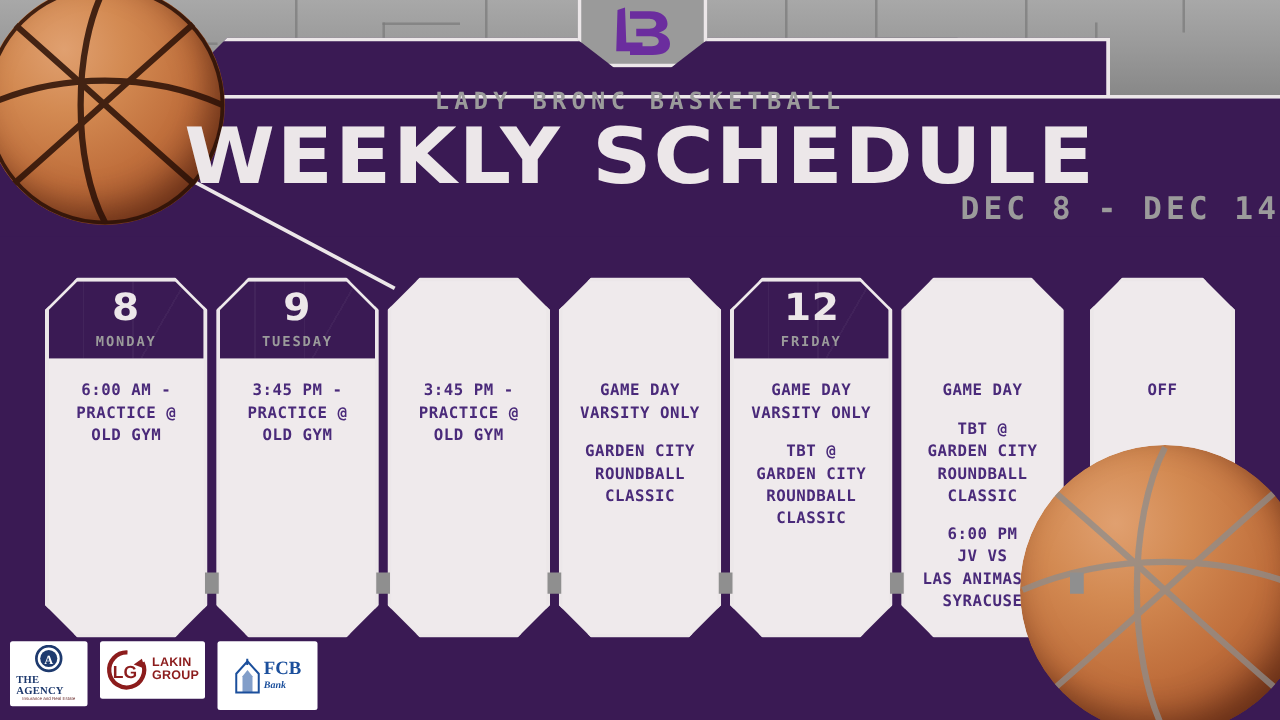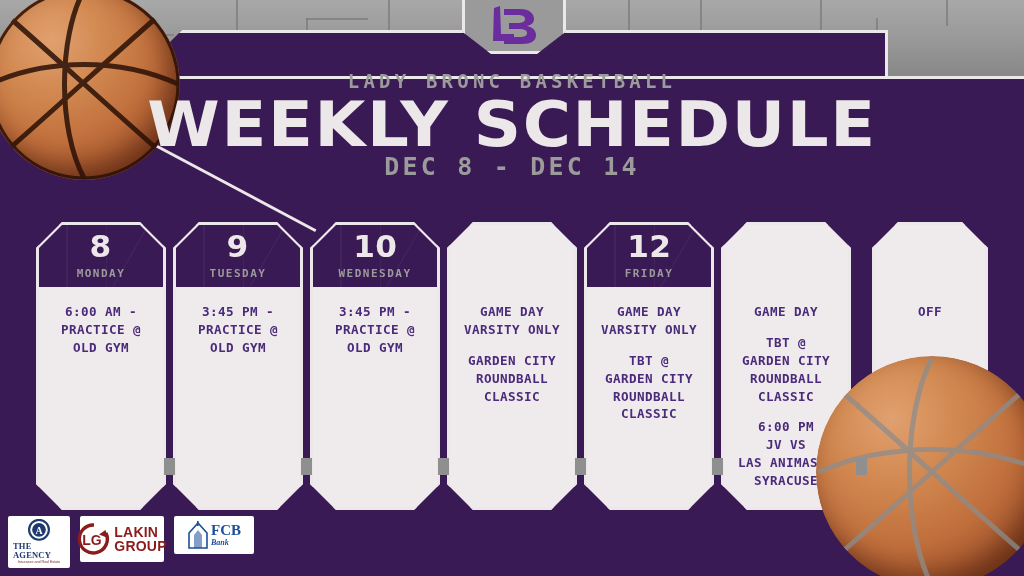--- a/index.html
+++ b/index.html
@@ -62,21 +62,21 @@
   }
   .bigtitle {
     position:absolute; left:0; top:88px; width:1024px;
     color:#ece7e9; font-size:62px; font-weight:bold;
     letter-spacing:1.5px; font-family:"DejaVu Sans", sans-serif;
     transform:scaleX(1.06); transform-origin:center;
   }
   .daterange {
     position:absolute; left:0; top:152px; width:1024px;
     color:#9b9b9b; font-size:25px; font-weight:bold;
-    letter-spacing:3.2px; font-family:"DejaVu Sans Mono", monospace;
+    letter-spacing:3.2px; font-family:"DejaVu Sans Mono", monospace;text-align:right;
   }
 
   
   .cards { position:absolute; left:0; top:0; width:1024px; height:576px; }
   .card { position:absolute; top:222px; }
   .card-inner {
     position:relative; width:100%; height:288px;
     background:#efeaec;
     border:3px solid #ece7e9;
     clip-path:polygon(26px 0,calc(100% - 26px) 0,100% 26px,100% calc(100% - 26px),
@@ -140,32 +140,32 @@
 
   
   .sponsors { position:absolute; left:8px; bottom:8px; display:flex; gap:10px; z-index:8; }
   .sp {
     background:#ffffff; border-radius:2px;
     display:flex; align-items:center; justify-content:center;
     padding:3px 5px;
   }
   .sp1 { width:62px; height:52px; flex-direction:column; }
   .sp2 { width:84px; height:46px; }
-  .sp3 { width:80px; height:38px; }
+  .sp3 { width:80px; height:55px; }
 
   .sp-agency-txt {
     color:#1e3a6e; font-size:8.5px; font-weight:bold; letter-spacing:.2px;
     font-family:"Liberation Serif", serif; line-height:1;
   }
   .sp-agency-sub {
     color:#6a2a2a; font-size:3.6px; margin-top:2px;
     font-family:"Liberation Sans", sans-serif; line-height:1;
   }
   .lakin-txt {
-    color:#8c1c1c; font-size:14px; font-weight:bold; line-height:1.02;
+    color:#8c1c1c; font-size:10px; font-weight:bold; line-height:1.02;
     font-family:"Liberation Sans", sans-serif; letter-spacing:.2px;
   }
   .fcb-bank {
     color:#1b4f9c; font-size:8px; font-style:italic; font-weight:bold;
     font-family:"Liberation Serif", serif;
   }
 </style>
 </head>
 <body>
 
@@ -235,24 +235,20 @@
           </div>
           <div class="card-body">
             <div class="blk" style="white-space: pre-line;">3:45 PM -
 PRACTICE @
 OLD GYM</div>
           </div>
         </div>
       </div>
       <div class="card" style="left: 310px; width: 130px;">
         <div class="card-inner">
-          <div class="card-head">
-            <div class="daynum">10</div>
-            <div class="dayname">WEDNESDAY</div>
-          </div>
           <div class="card-body">
             <div class="blk" style="white-space: pre-line;">3:45 PM -
 PRACTICE @
 OLD GYM</div>
           </div>
         </div>
       </div>
       <div class="card" style="left: 447px; width: 130px;">
         <div class="card-inner">
           <div class="card-body">

